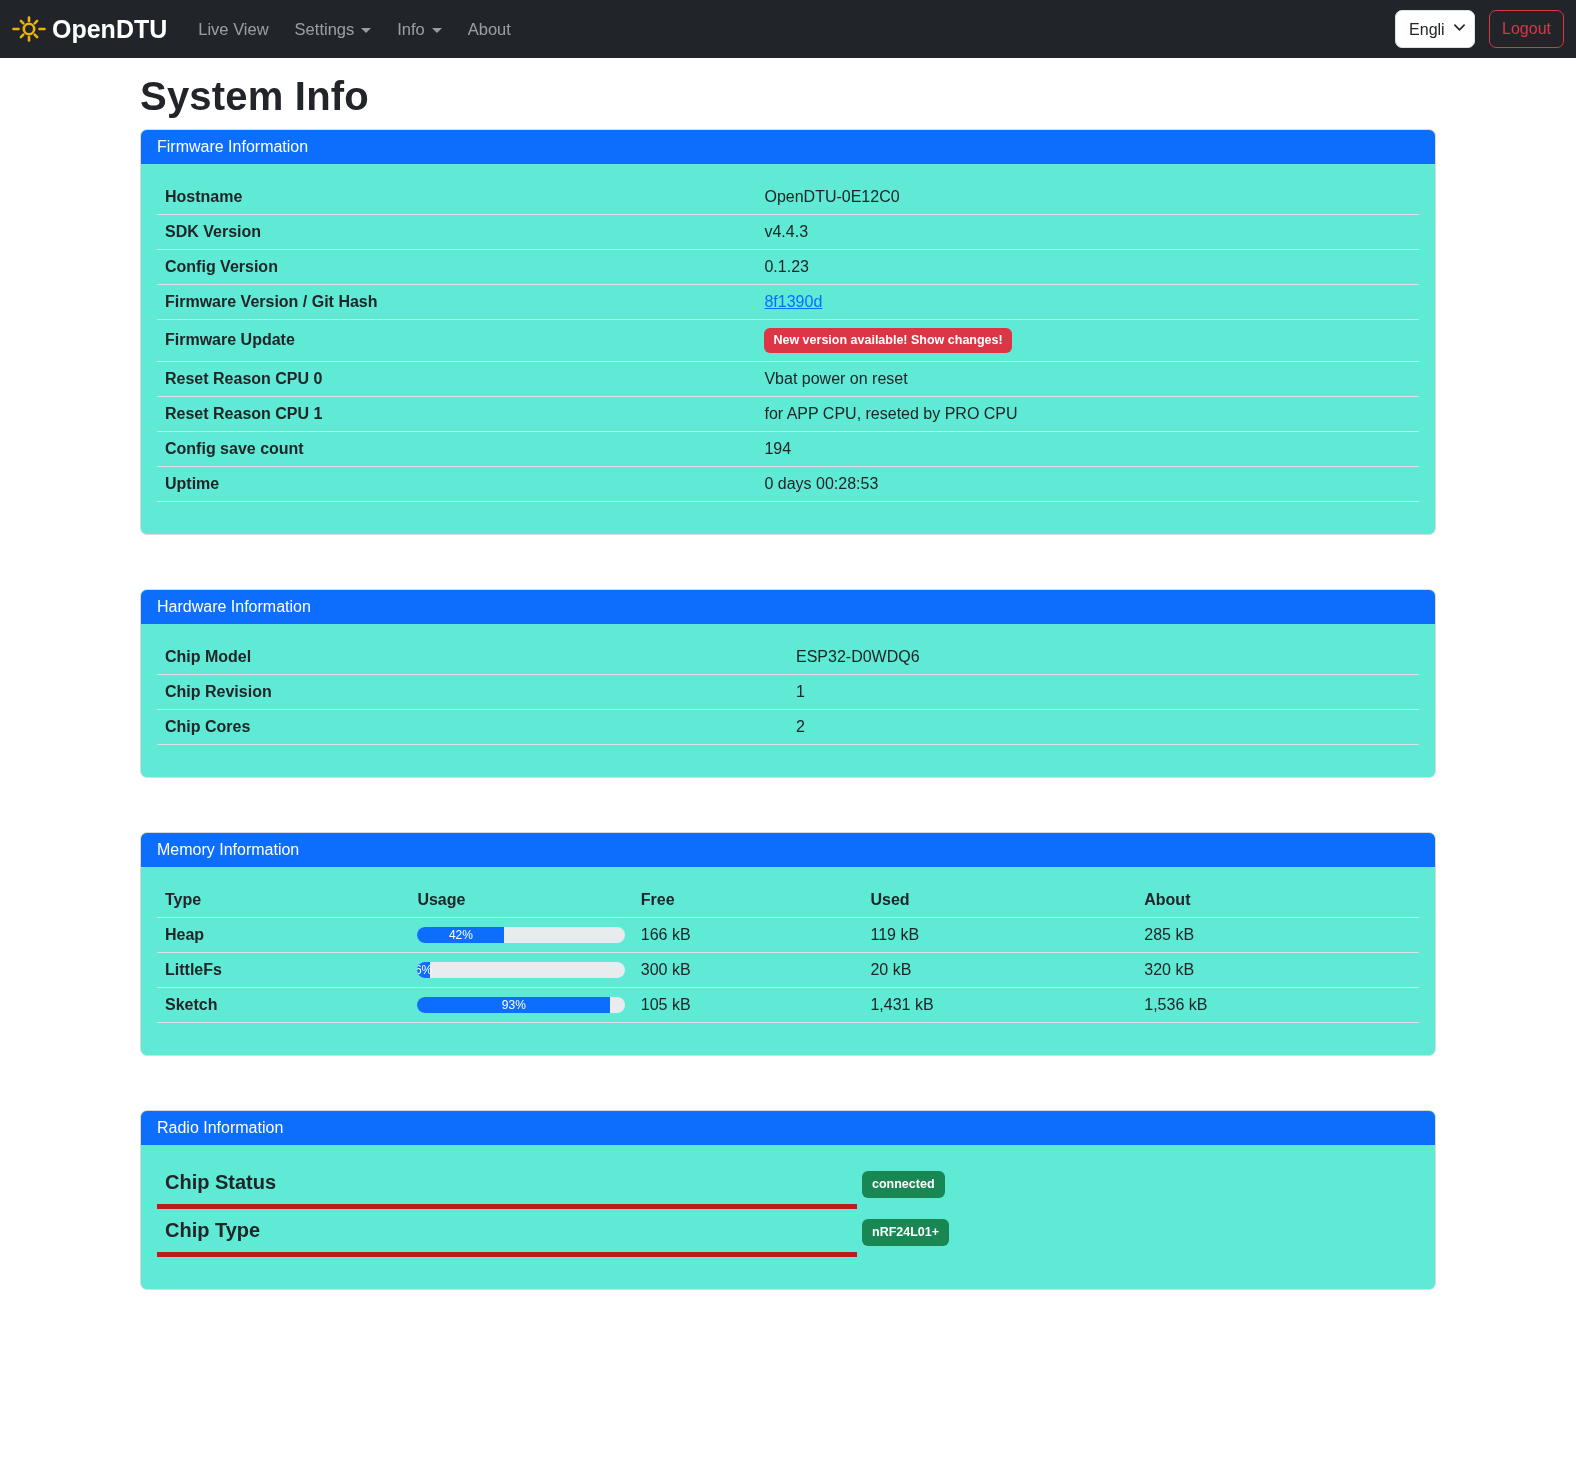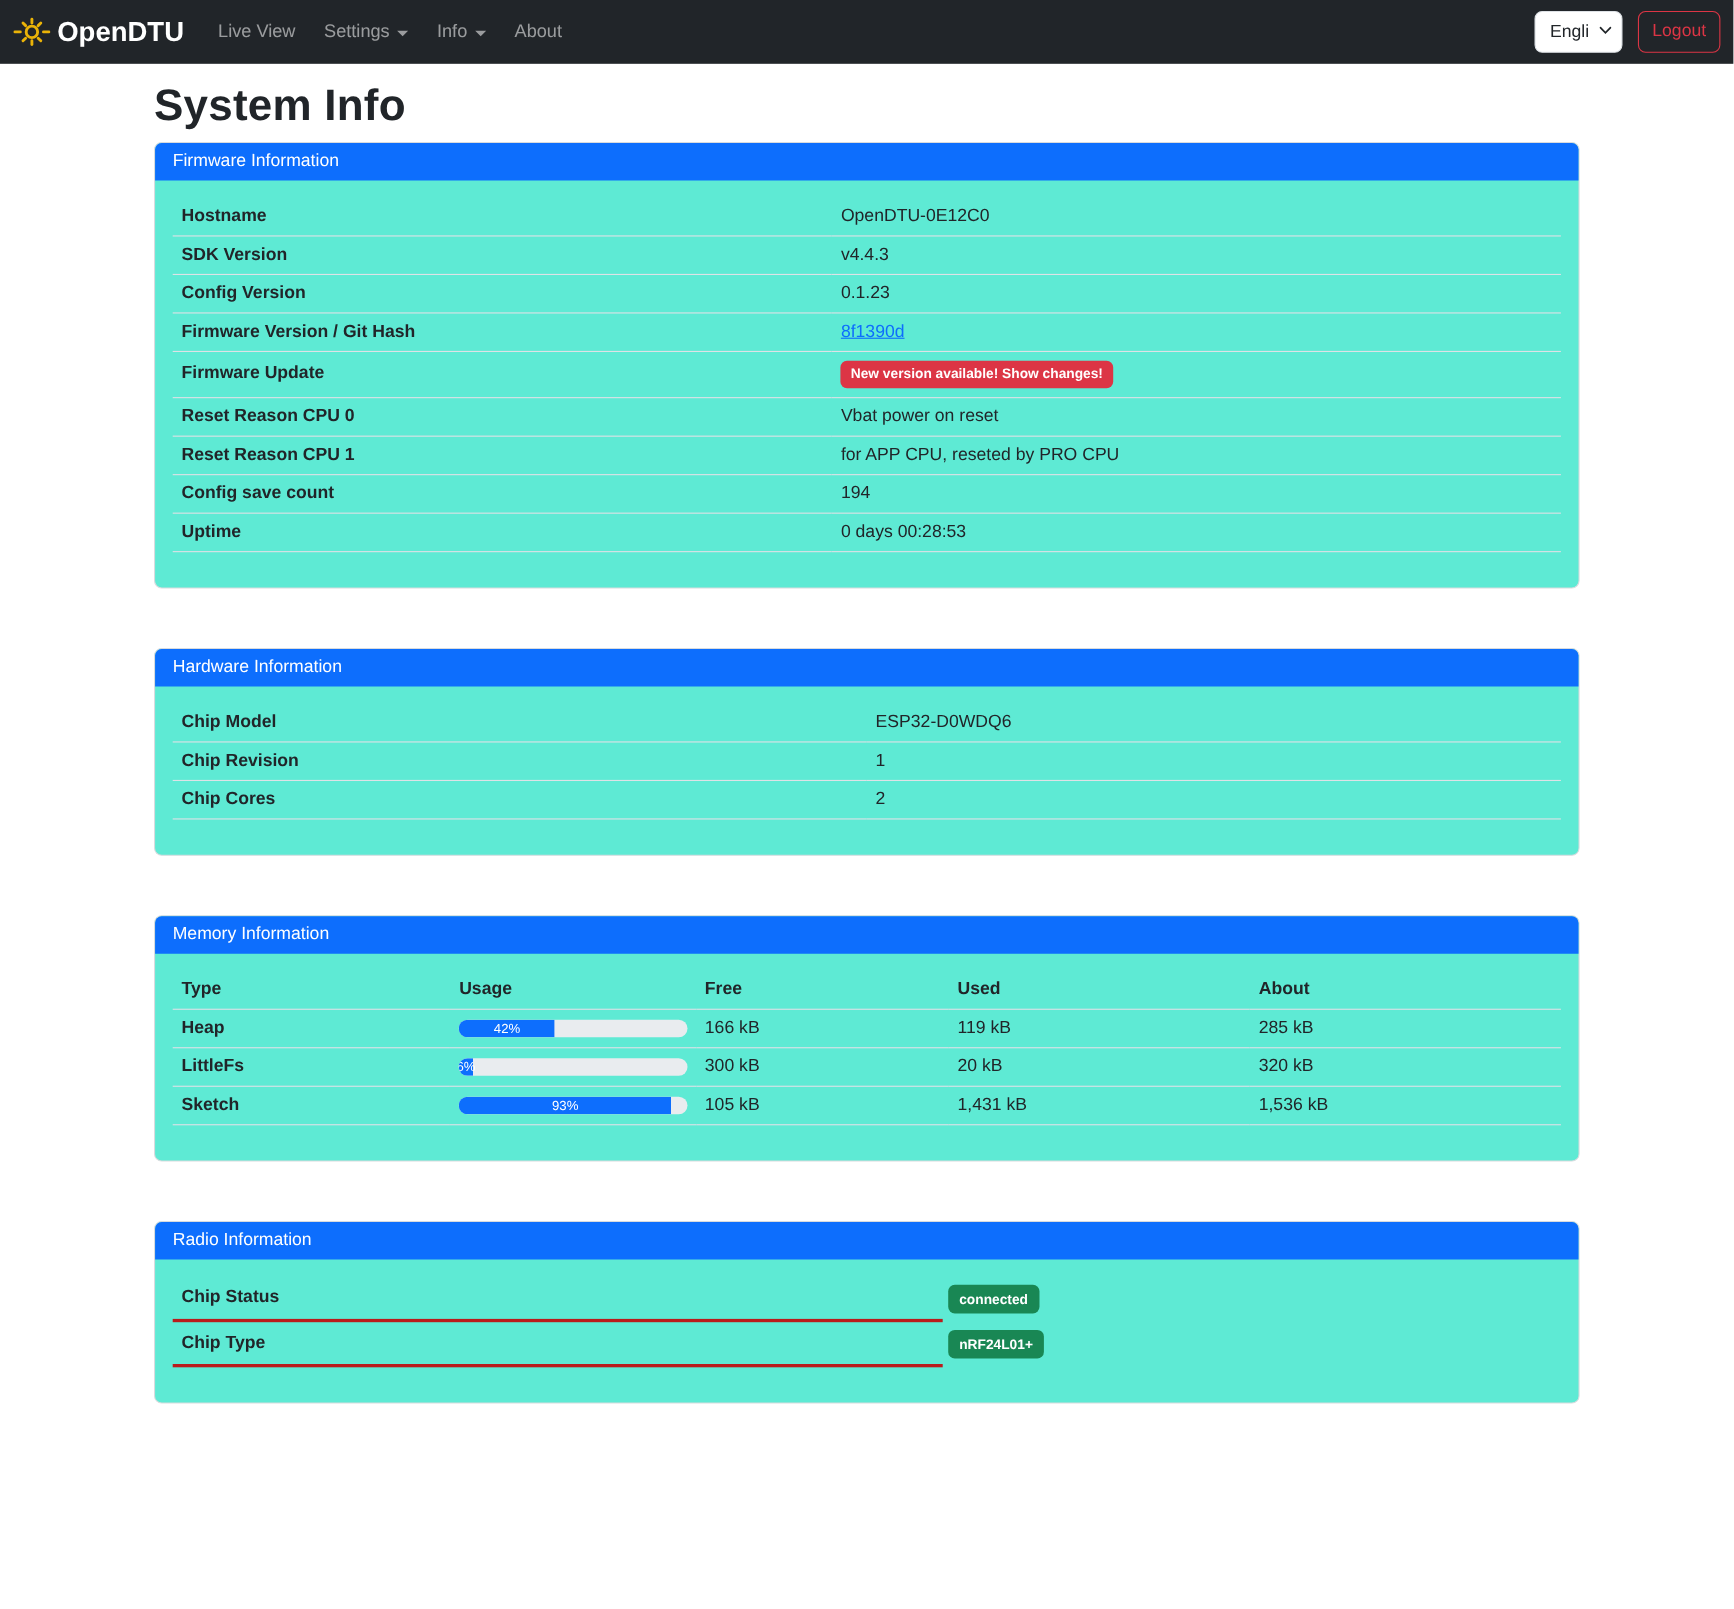--- a/index.html
+++ b/index.html
@@ -153,23 +153,23 @@
     justify-content: center;
     white-space: nowrap;
     overflow: visible;
   }
 
   
   .radio-row { display: flex; align-items: center; }
   .radio-label {
     width: 700px;
     padding: 10px 8px;
-    border-bottom: 3px solid #b91c1c;
+    border-bottom: 5px solid #b91c1c;
     font-weight: bold;
-    font-size: 16px;
+    font-size: 20px;
   }
   .radio-badge { margin-left: 5px; }
   .radio-table { margin-bottom: 16px; }
 </style>
 </head>
 <body>
 
 <nav class="navbar">
   <div class="brand">
     <span style="display:inline-flex;">

